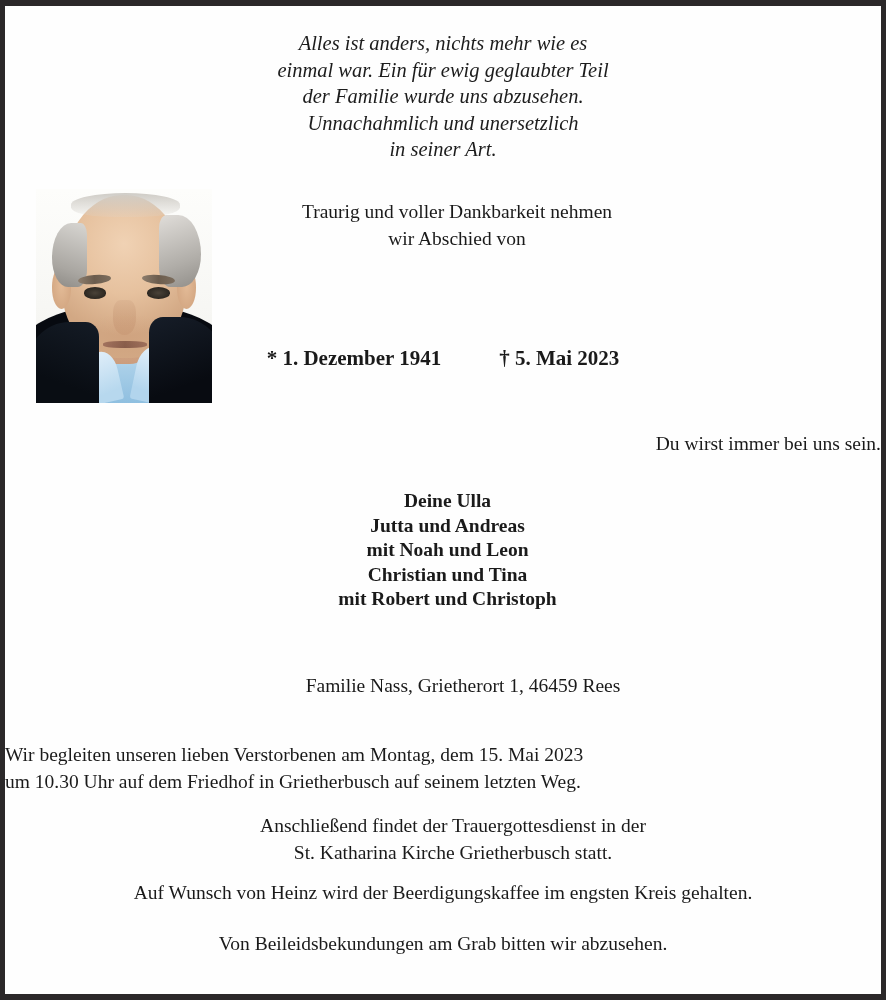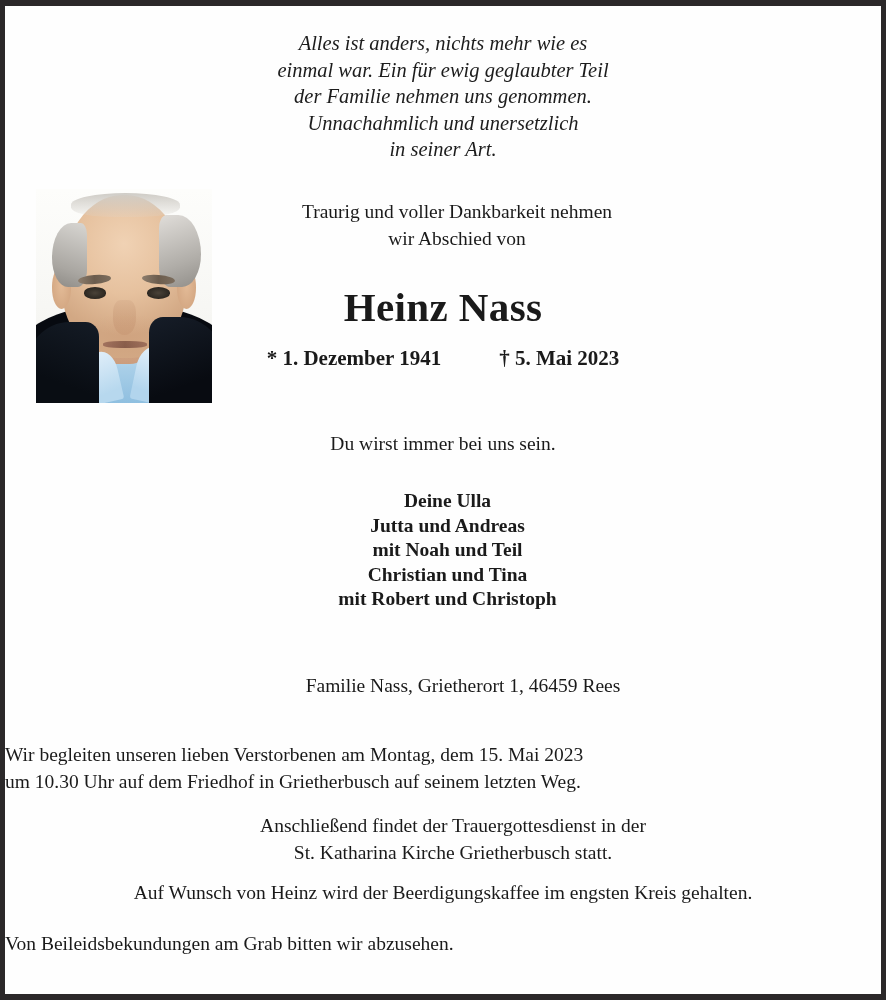--- a/index.html
+++ b/index.html
@@ -245,21 +245,21 @@
     line-height: 28px;
     display: flex;
     justify-content: center;
     gap: 58px;
   }
   .dates .d-item { white-space: nowrap; }
 
   .line-always {
     position: absolute;
     top: 425px; left: 0; right: 0;
-    text-align: center;
+    text-align: right;
     font-size: 19.5px;
     line-height: 26px;
   }
 
   .family {
     position: absolute;
     top: 483px; left: 9px; right: 0;
     text-align: center;
     font-size: 19.5px;
     font-weight: bold;
@@ -299,34 +299,35 @@
     position: absolute;
     top: 874px; left: 0; right: 0;
     text-align: center;
     font-size: 19.5px;
     line-height: 26px;
   }
 
   .condolence {
     position: absolute;
     top: 925px; left: 0; right: 0;
+    text-align: center;
     font-size: 19.5px;
     line-height: 26px;
   }
 </style>
 </head>
 <body>
 
 <div class="notice">
   <div class="inner">
 
     <div class="poem">
       <div>Alles ist anders, nichts mehr wie es</div>
       <div>einmal war. Ein für ewig geglaubter Teil</div>
-      <div>der Familie nehmen uns genommen.</div>
+      <div>der Familie wurde uns abzusehen.</div>
       <div>Unnachahmlich und unersetzlich</div>
       <div>in seiner Art.</div>
     </div>
 
     <div class="photo-wrap">
       <div class="photo">
         <div class="ph-bg"></div>
         <div class="ph-jacket"></div>
         <div class="ph-shirt"></div>
         <div class="ph-neck"></div>
@@ -348,33 +349,32 @@
         <div class="ph-jacket-l"></div>
         <div class="ph-jacket-r"></div>
       </div>
     </div>
 
     <div class="farewell">
       <div>Traurig und voller Dankbarkeit nehmen</div>
       <div>wir Abschied von</div>
     </div>
 
-    <div class="name">Heinz Nass</div>
 
     <div class="dates">
       <span class="d-item">* 1. Dezember 1941</span>
       <span class="d-item">† 5. Mai 2023</span>
     </div>
 
     <div class="line-always">Du wirst immer bei uns sein.</div>
 
     <div class="family">
       <div>Deine Ulla</div>
       <div>Jutta und Andreas</div>
-      <div>mit Noah und Teil</div>
+      <div>mit Noah und Leon</div>
       <div>Christian und Tina</div>
       <div>mit Robert und Christoph</div>
     </div>
 
     <div class="address">Familie Nass, Grietherort 1, 46459 Rees</div>
 
     <div class="funeral">
       <div>Wir begleiten unseren lieben Verstorbenen am Montag, dem 15. Mai 2023</div>
       <div>um 10.30 Uhr auf dem Friedhof in Grietherbusch auf seinem letzten Weg.</div>
     </div>

